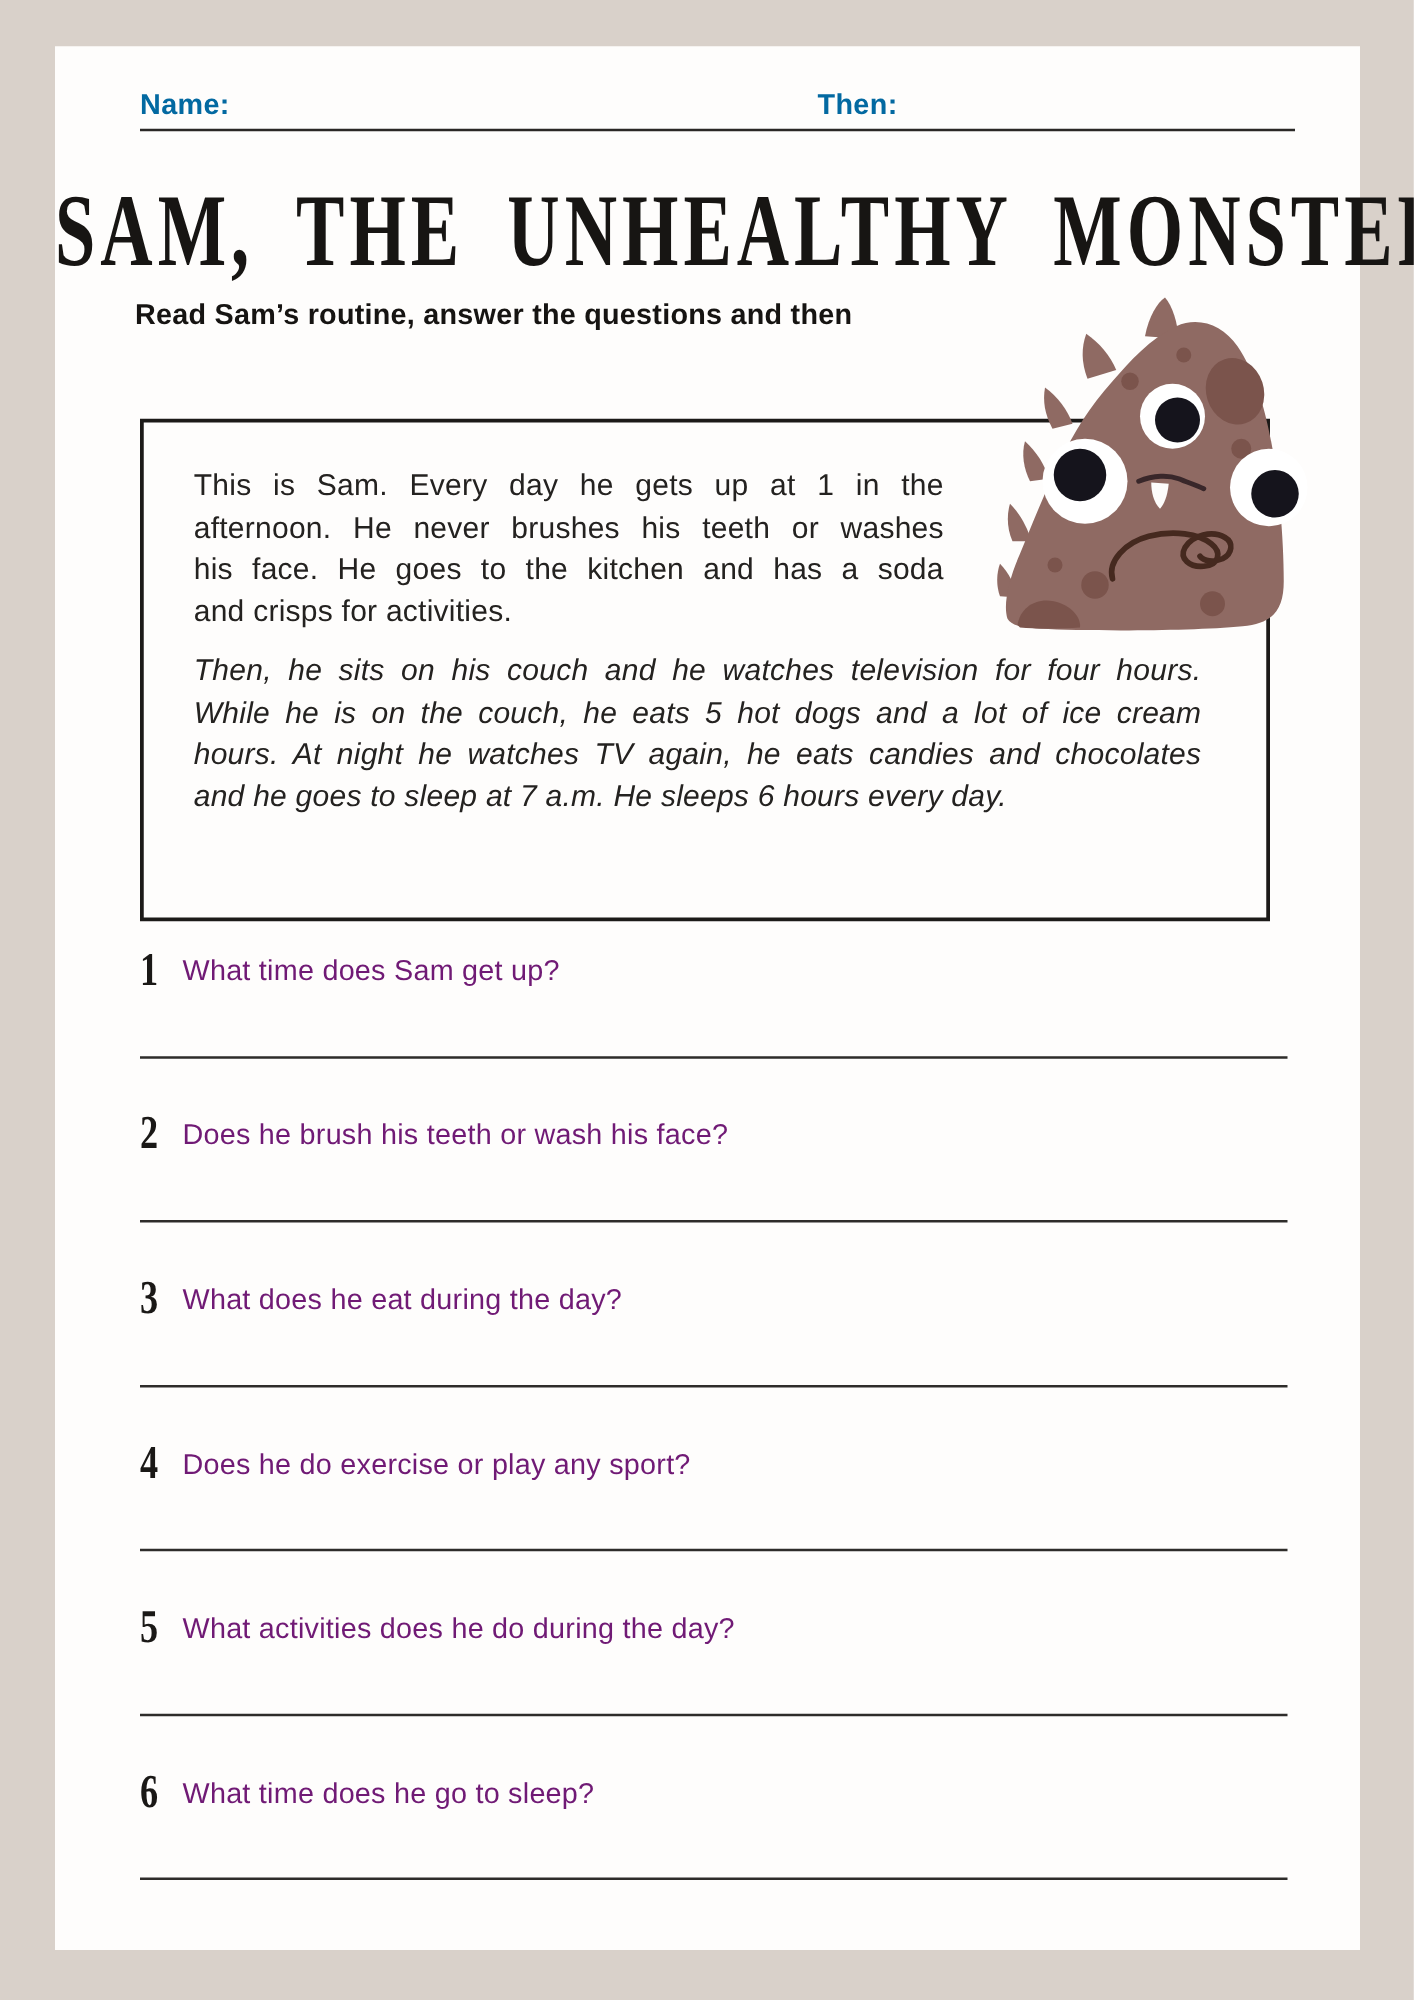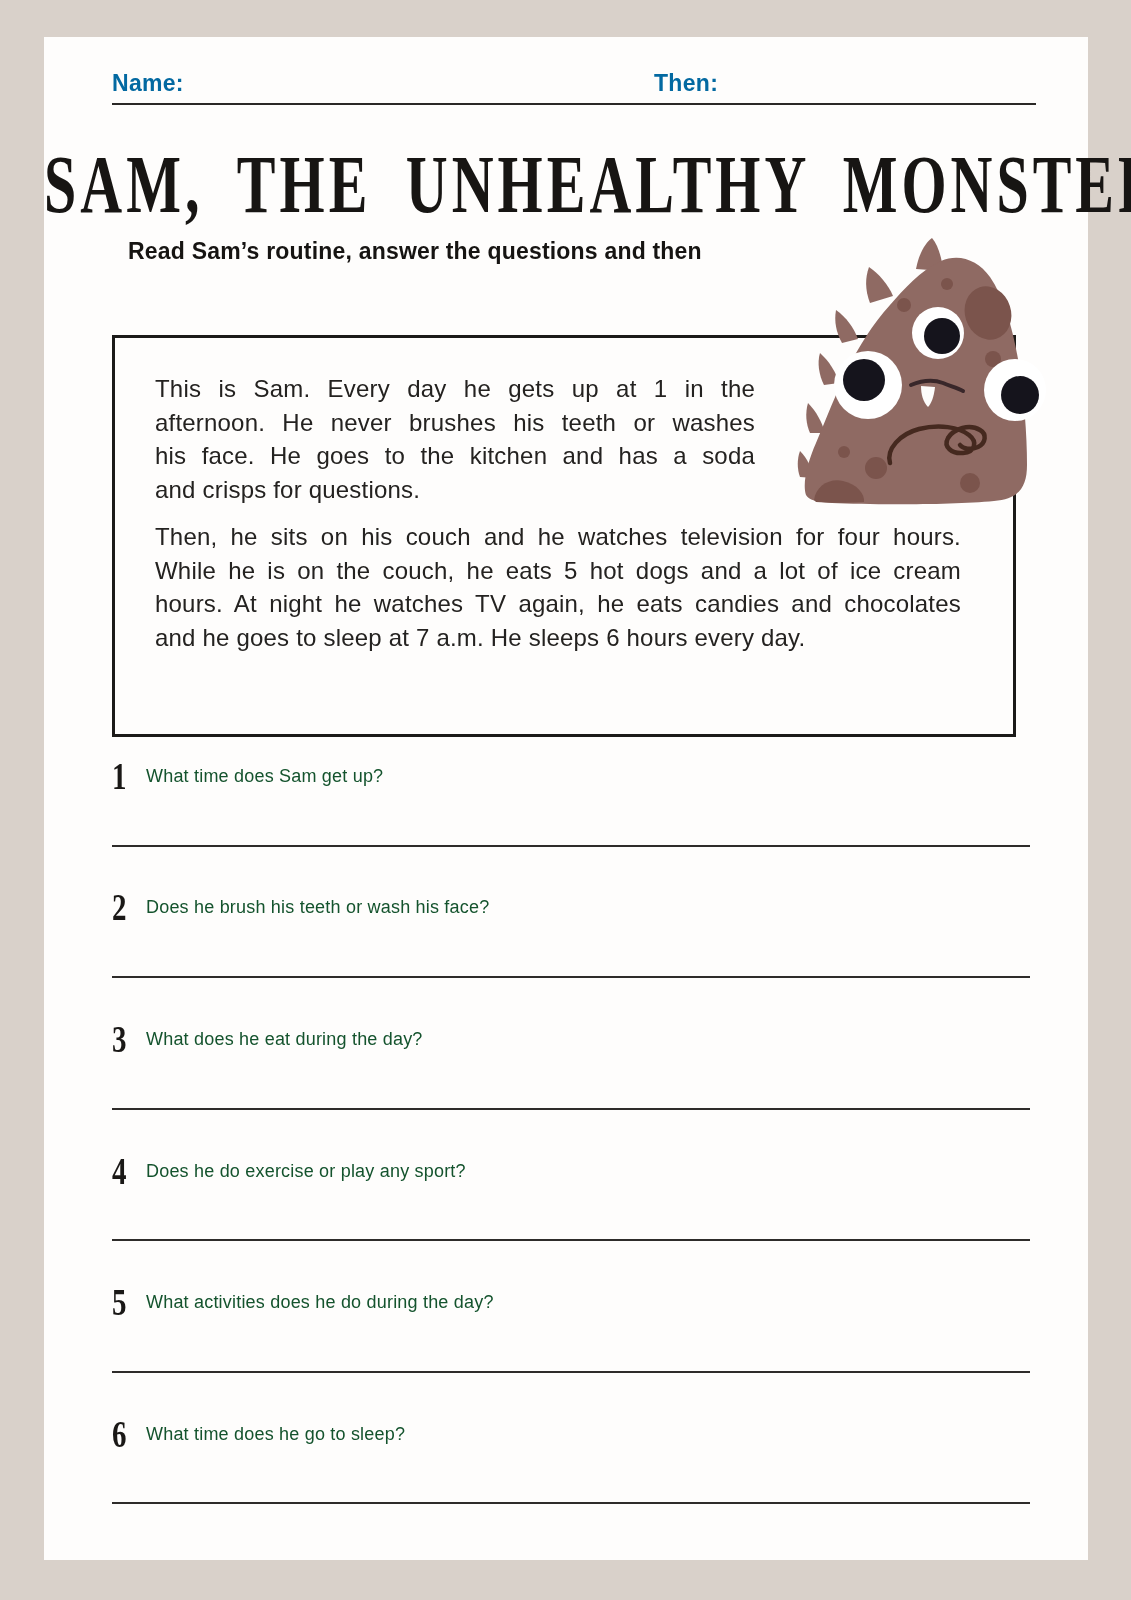--- a/index.html
+++ b/index.html
@@ -49,21 +49,21 @@
     letter-spacing: 4px;
     word-spacing: 16px;
     white-space: nowrap;
     transform: scaleY(1.42);
     transform-origin: top center;
     color: #171513;
   }
   
   .instructions {
     position: absolute;
-    left: 84px; top: 199px;
+    left: 64px; top: 199px;
     font-size: 23px;
     font-weight: 700;
     line-height: 30px;
     letter-spacing: 0.2px;
     color: #161412;
   }
   
   .reading-box {
     position: absolute;
     left: 68px; top: 298px;
@@ -74,21 +74,21 @@
   }
   .passage {
     font-size: 24px;
     line-height: 33.5px;
     letter-spacing: 0.2px;
     color: #242220;
   }
   .passage .jline { text-align: justify; text-align-last: justify; }
   .passage .jline.last { text-align-last: left; }
   .para1 { margin: 34px 0 0 40px; width: 600px; }
-  .para2 { margin: 14px 0 0 40px; width: 806px; }
+  .para2 { margin: 14px 0 0 40px; width: 806px; font-style: italic; }
   
   .monster {
     position: absolute;
     left: 748px; top: 200px;
     width: 252px; height: 275px;
     z-index: 2;
   }
   
   .question {
     position: absolute;
@@ -101,24 +101,24 @@
     width: 34px;
     font-family: "Liberation Serif", serif;
     font-weight: 700;
     font-size: 29px;
     line-height: 32px;
     transform: scaleY(1.3);
     transform-origin: center;
     color: #1a1816;
   }
   .q-text {
-    font-size: 18px;
+    font-size: 23px;
     line-height: 32px;
     letter-spacing: 0.2px;
-    color: #14532d;
+    color: #701a75;
   }
   .answer-line {
     position: absolute;
     left: 68px;
     width: 918px; height: 0;
     border-top: 2px solid #2e2c2a;
   }
   .q1 { top: 723px; }  .l1 { top: 808px; }
   .q2 { top: 854px; }  .l2 { top: 939px; }
   .q3 { top: 986px; }  .l3 { top: 1071px; }
@@ -141,21 +141,21 @@
 
   <div class="instructions">
     <div>Read Sam’s routine, answer the questions and then</div>
   </div>
 
   <div class="reading-box">
     <div class="passage para1">
       <div class="jline">This is Sam. Every day he gets up at 1 in the</div>
       <div class="jline">afternoon. He never brushes his teeth or washes</div>
       <div class="jline">his face. He goes to the kitchen and has a soda</div>
-      <div class="jline last">and crisps for questions.</div>
+      <div class="jline last">and crisps for activities.</div>
     </div>
     <div class="passage para2">
       <div class="jline">Then, he sits on his couch and he watches television for four hours.</div>
       <div class="jline">While he is on the couch, he eats 5 hot dogs and a lot of ice cream</div>
       <div class="jline">hours. At night he watches TV again, he eats candies and chocolates</div>
       <div class="jline last">and he goes to sleep at 7 a.m. He sleeps 6 hours every day.</div>
     </div>
   </div>
 
   <svg class="monster" viewBox="0 0 252 275" xmlns="http://www.w3.org/2000/svg" overflow="visible">

